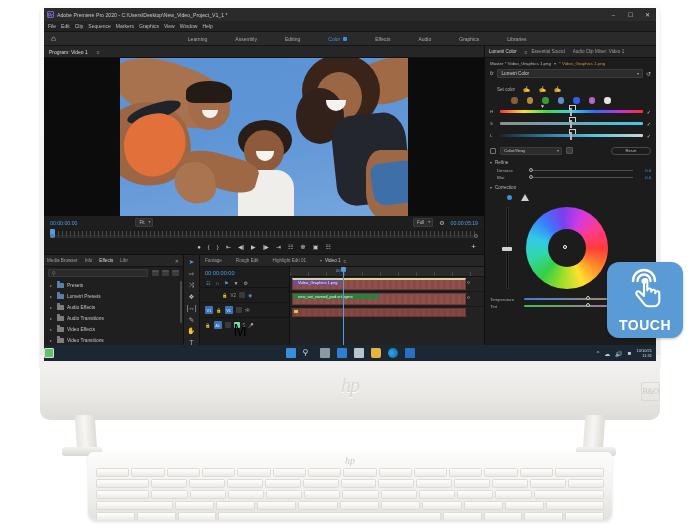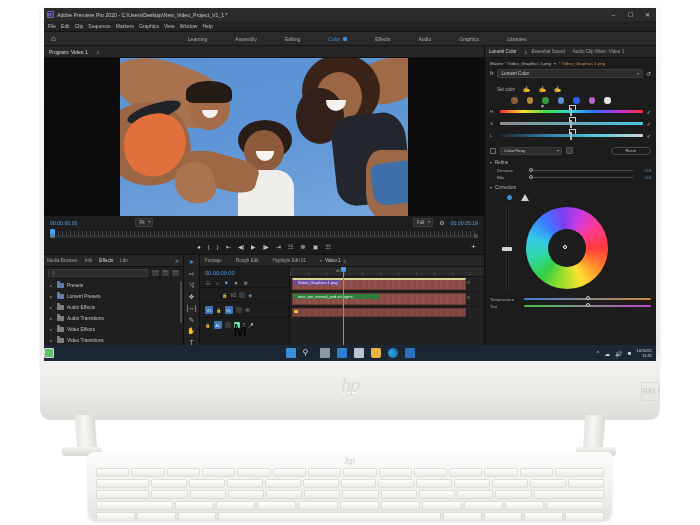--- a/index.html
+++ b/index.html
@@ -912,14 +912,23 @@
         <span class="tray-ico">🔊</span>
         <span class="tray-ico">■</span>
         <span class="tray-clock">
           <span>10/10/21</span><br>
           <span>11:31</span>
         </span>
       </div>
     </div>
   </div>
 
+  <div class="touch-badge">
+    <svg class="touch-ico" viewBox="0 0 42 45">
+      <path d="M9 13a11 11 0 1 1 22 0" fill="none" stroke="#fff" stroke-width="2.4" stroke-linecap="round"></path>
+      <path d="M13.5 13a6.5 6.5 0 1 1 13 0" fill="none" stroke="#fff" stroke-width="2.4" stroke-linecap="round"></path>
+      <circle cx="20" cy="13" r="2.6" fill="#fff"></circle>
+      <path d="M20 13v15l-4.5-4.2c-1.3-1.2-3.2-.3-3.2 1.4 0 .6.2 1.1.6 1.6l7.4 9.4c1 1.3 2.6 2.1 4.3 2.1h5.3c3 0 5.4-2.4 5.4-5.4v-7.6c0-1.1-.9-2-2-2s-2 .9-2 2v-1.6c0-1.1-.9-2-2-2s-2 .9-2 2v-1.2c0-1.1-.9-2-2-2s-2 .9-2 2V13c0-1.1-.9-2-2-2s-2 .9-2 2z" fill="none" stroke="#fff" stroke-width="2.1" stroke-linejoin="round"></path>
+    </svg>
+    <div class="touch-txt">TOUCH</div>
+  </div>
 
 </div>
 
 </body></html>

